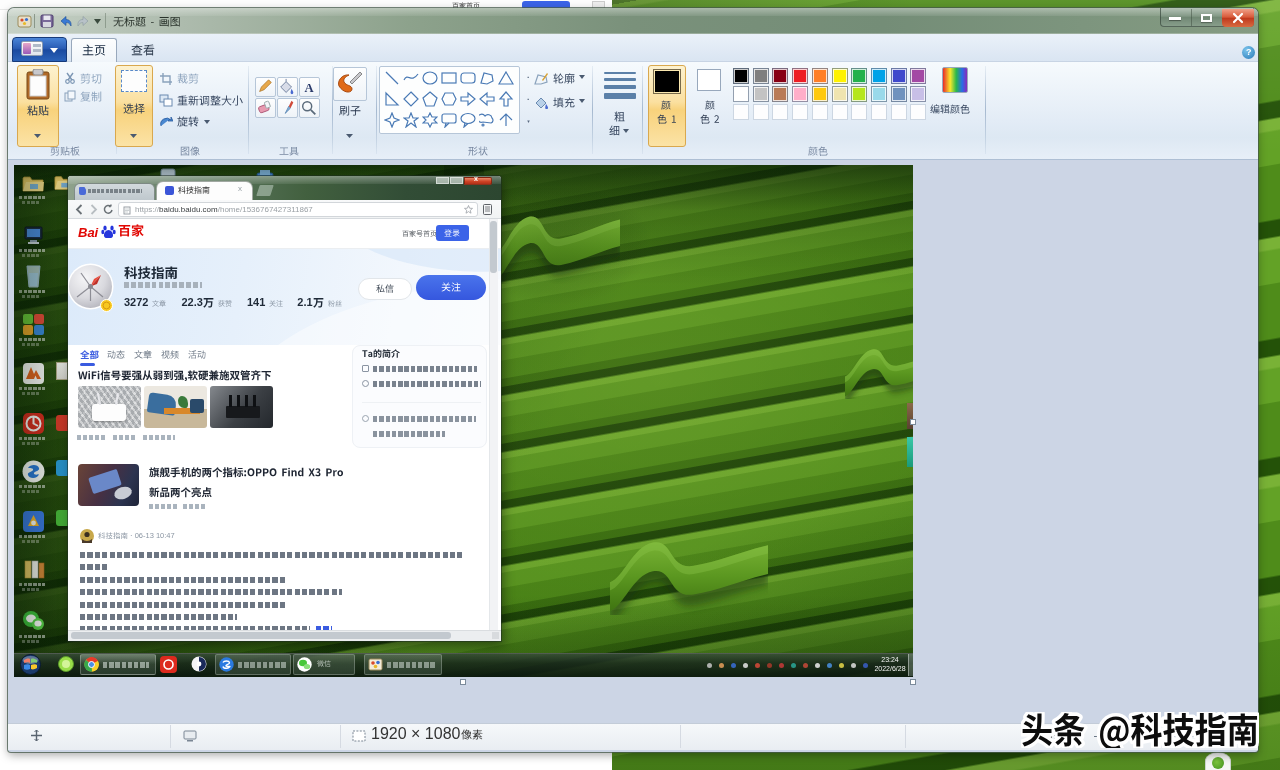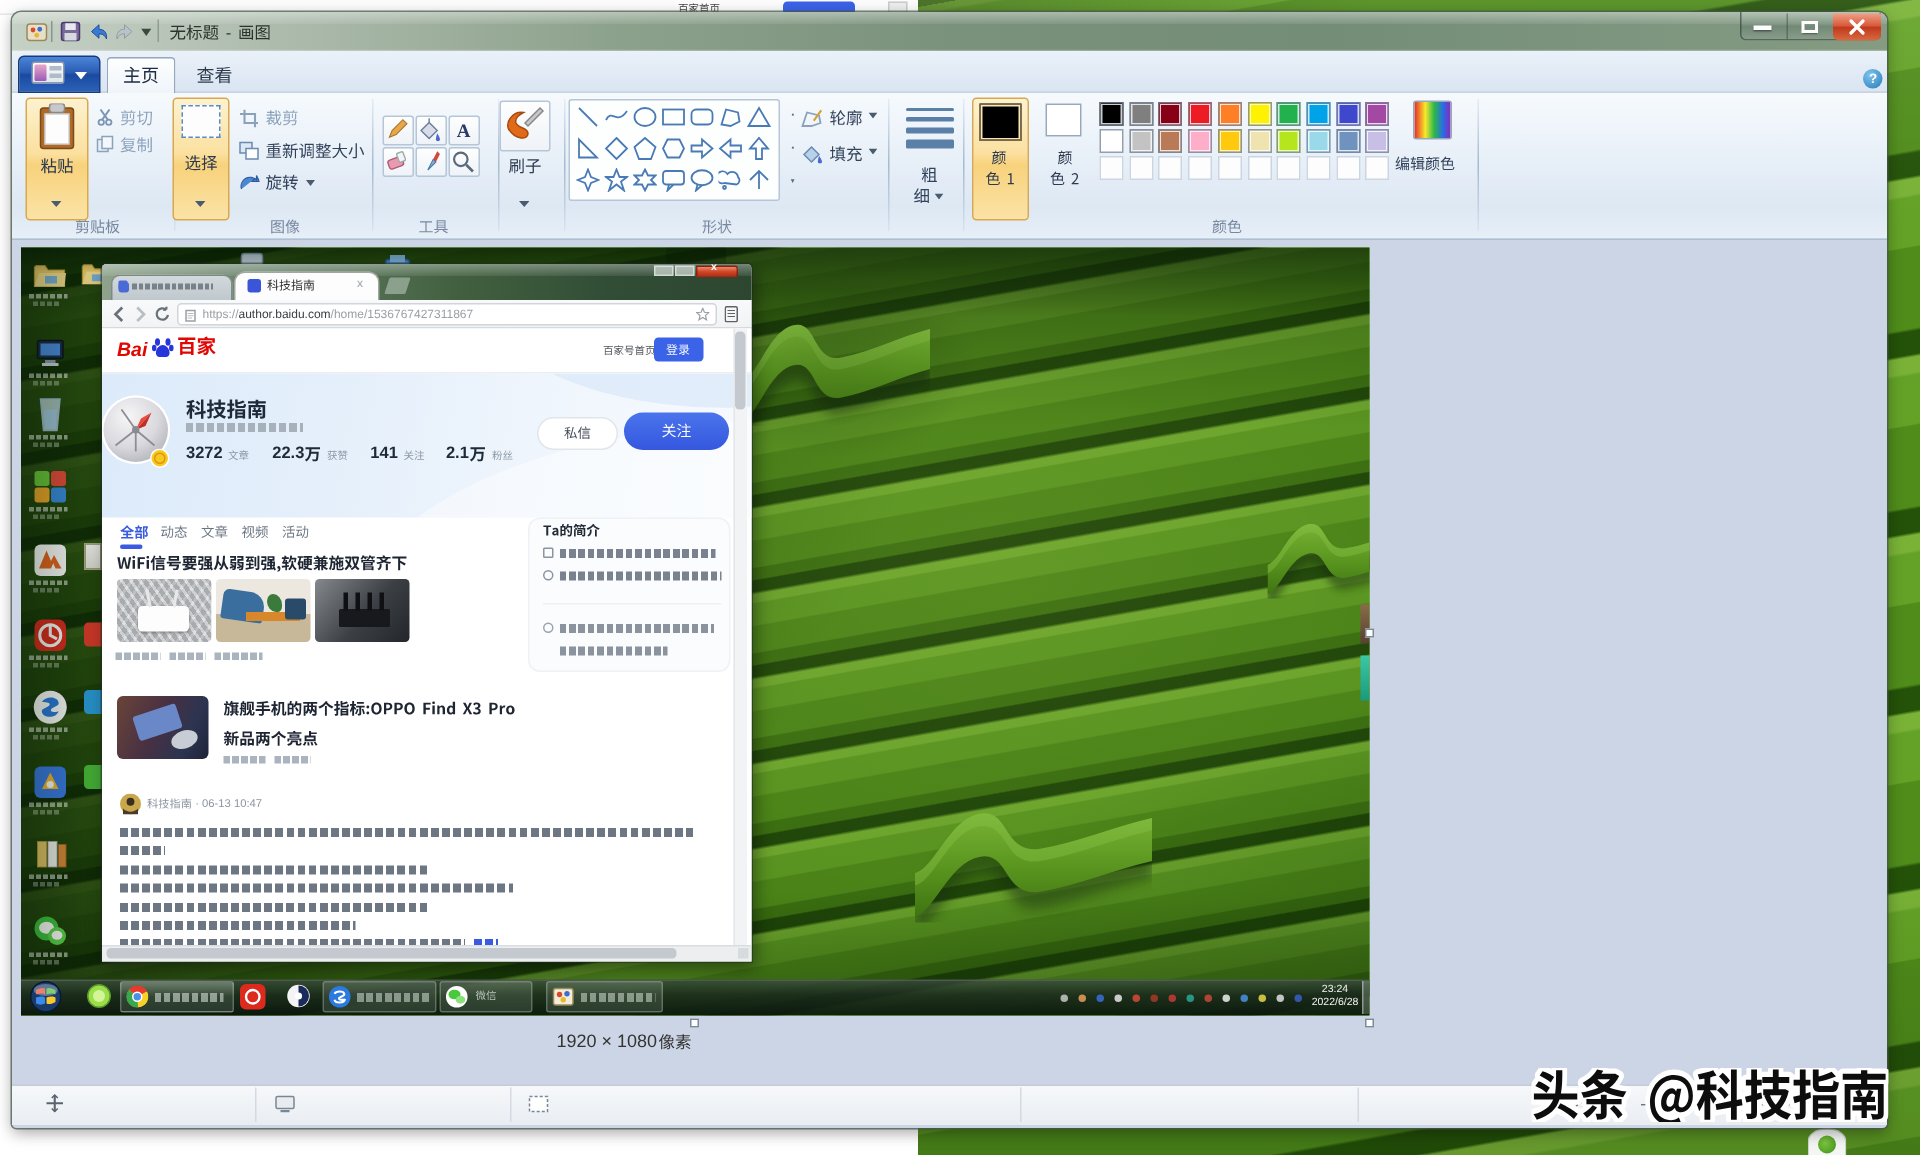--- a/index.html
+++ b/index.html
@@ -635,21 +635,21 @@
           <path d="M3.5 1 L8 5.5 L3.5 10" stroke="#b8bec2" stroke-width="1.8" fill="none"></path>
         </svg>
         <svg class="a" style="left:35px;top:28px" width="11" height="11" viewBox="0 0 11 11">
           <path d="M9 6 A3.8 3.8 0 1 1 7.8 2.5 M7.8 2.5 L8 0.5 M7.8 2.5 L5.8 2.6" stroke="#6a7176" stroke-width="1.5" fill="none"></path>
         </svg>
         <div style="position:absolute;left:50px;top:26px;width:360px;height:15px;background:#fff;border:1px solid #d2d6da;border-radius:3px;"></div>
         <svg class="a" style="left:55px;top:30px" width="8" height="9" viewBox="0 0 8 9">
           <rect x="1" y="1" width="6" height="7" fill="#fff" stroke="#9aa0a6"></rect>
           <path d="M2 3 L6 3 M2 4.5 L6 4.5 M2 6 L5 6" stroke="#b8bec2" stroke-width=".7"></path>
         </svg>
-        <div class="a" style="left:67px;top:29px;font-size:8px;color:#9aa0a5">https://<span style="color:#3c4043">author.baidu.com</span>/home/1536767427311867</div>
+        <div class="a" style="left:67px;top:29px;font-size:8px;color:#9aa0a5">https://<span style="color:#3c4043">baidu.baidu.com</span>/home/1536767427311867</div>
         <svg class="a" style="left:396px;top:29px" width="9" height="9" viewBox="0 0 9 9">
           <path d="M4.5 0.5 L5.6 3.2 L8.5 3.4 L6.3 5.3 L7 8.2 L4.5 6.6 L2 8.2 L2.7 5.3 L0.5 3.4 L3.4 3.2 Z" fill="none" stroke="#9aa0a6" stroke-width=".8"></path>
         </svg>
         <svg class="a" style="left:415px;top:28px" width="9" height="11" viewBox="0 0 9 11">
           <rect x="0.5" y="0.5" width="8" height="10" rx="1" fill="none" stroke="#5f6368"></rect>
           <path d="M2 3 L7 3 M2 5 L7 5 M2 7 L7 7" stroke="#5f6368" stroke-width=".8"></path>
         </svg>
         <div class="a" style="left:0;top:43px;width:433px;height:411px;background:#fff;overflow:hidden">
           <div class="a" style="left:10px;top:6px;font-size:13px;font-weight:bold;color:#e10602;font-style:italic">Bai</div>
           <svg class="a" style="left:33px;top:4px" width="15" height="16" viewBox="0 0 15 16">
@@ -853,21 +853,21 @@
       <path d="M6.5 1 L6.5 12 M1 6.5 L12 6.5" stroke="#5a6470" stroke-width="1.4"></path>
       <path d="M4.5 3 L6.5 1 L8.5 3 M4.5 10 L6.5 12 L8.5 10" fill="none" stroke="#5a6470" stroke-width="1"></path>
     </svg>
     <svg class="a" style="left:175px;top:722px" width="14" height="12" viewBox="0 0 14 12">
       <rect x="1" y="1" width="12" height="8" rx="1" fill="#e8ecf0" stroke="#7a8694"></rect>
       <rect x="4" y="10" width="6" height="1.5" fill="#7a8694"></rect>
     </svg>
     <svg class="a" style="left:344px;top:722px" width="14" height="12" viewBox="0 0 14 12">
       <rect x="1" y="1" width="12" height="10" fill="#fff" stroke="#7a8694" stroke-dasharray="2 1.4"></rect>
     </svg>
-    <div class="a vc" style="left:363px;top:679px;height:14px;font-size:12px;color:#333">1920&nbsp;×&nbsp;1080<svg style="height:11px;width:22.0px;margin-left:1px" viewBox="0 0 200 100" preserveAspectRatio="none" fill="#333">
+    <div class="a vc" style="left:363px;top:719px;height:14px;font-size:16px;color:#333">1920&nbsp;×&nbsp;1080<svg style="height:11px;width:22.0px;margin-left:1px" viewBox="0 0 200 100" preserveAspectRatio="none" fill="#333">
         <path d="M49 17L67 17C65 20 63 23 61 25L42 25C44 22 47 20 49 17ZM49 4C44 12 37 23 26 31C27 32 29 34 30 36C32 34 34 33 36 31L36 47L51 47C46 51 39 55 29 58C30 60 32 62 33 63C42 60 49 57 53 53C55 54 56 56 58 58C51 64 38 70 29 73C30 74 32 76 33 78C42 75 53 68 60 62C61 64 62 66 63 68C55 76 40 83 28 87C29 88 31 91 32 92C43 89 56 82 64 74C65 80 64 86 62 88C60 89 59 90 57 90C55 90 53 90 50 89C51 91 52 94 52 96C54 96 57 96 58 96C62 96 64 95 67 92C71 88 73 78 69 67L74 65C78 76 84 85 92 90C93 88 95 86 97 85C89 80 83 72 80 62C84 60 88 58 91 56L86 51C81 54 74 59 68 62C65 57 62 53 58 49L60 47L90 47L90 25L68 25C71 22 74 18 76 14L72 11L71 11L53 11L56 5ZM42 31L60 31C60 34 59 37 56 41L42 41ZM66 31L83 31L83 41L64 41C66 37 66 34 66 31ZM26 4C21 20 12 34 3 44C4 46 6 50 7 52C10 48 13 45 16 41L16 96L23 96L23 29C27 22 30 14 33 6ZM164 79C172 84 183 90 188 94L194 90C188 85 177 79 169 75ZM129 75C123 81 114 86 105 90C106 91 109 93 110 95C119 91 129 84 136 78ZM119 59C121 58 124 58 144 56C135 60 127 63 124 64C118 66 113 68 110 68C110 70 111 73 112 74C114 74 118 73 148 72L148 87C148 88 148 89 146 89C144 89 139 89 133 89C134 91 135 94 136 96C143 96 148 96 151 94C154 93 155 91 155 87L155 71L180 70C183 72 185 74 187 76L193 72C188 67 180 61 173 56L167 60C169 62 172 63 174 65L133 67C147 62 161 56 174 49L169 44C165 46 161 49 157 51L134 52C139 50 144 47 150 44L147 42L195 42L195 36L154 36L154 29L184 29L184 24L154 24L154 17L190 17L190 11L154 11L154 4L146 4L146 11L110 11L110 17L146 17L146 24L116 24L116 29L146 29L146 36L105 36L105 42L141 42C134 46 127 49 124 50C122 51 119 52 117 52C118 54 119 57 119 59Z"></path>
       </svg></div>
     <div class="a" style="left:1028px;top:722px;font-size:10px;color:#555">100%</div>
     <div style="position:absolute;left:1100px;top:727px;width:120px;height:2px;background:#aab4c2;"></div>
     <div style="position:absolute;left:1152px;top:722px;width:7px;height:12px;background:linear-gradient(#f8f8fa,#c8d0da);border:1px solid #8a96a8;border-radius:2px;"></div>
     <div class="a" style="left:1086px;top:719px;font-size:14px;color:#6a7684">–</div>
     <div class="a" style="left:1228px;top:720px;font-size:13px;color:#6a7684">+</div>
   </div>
 <div class="a" style="left:1021px;top:712px">
     <svg style="height:35.5px;width:238px;" viewBox="0 0 741 100" preserveAspectRatio="none">

